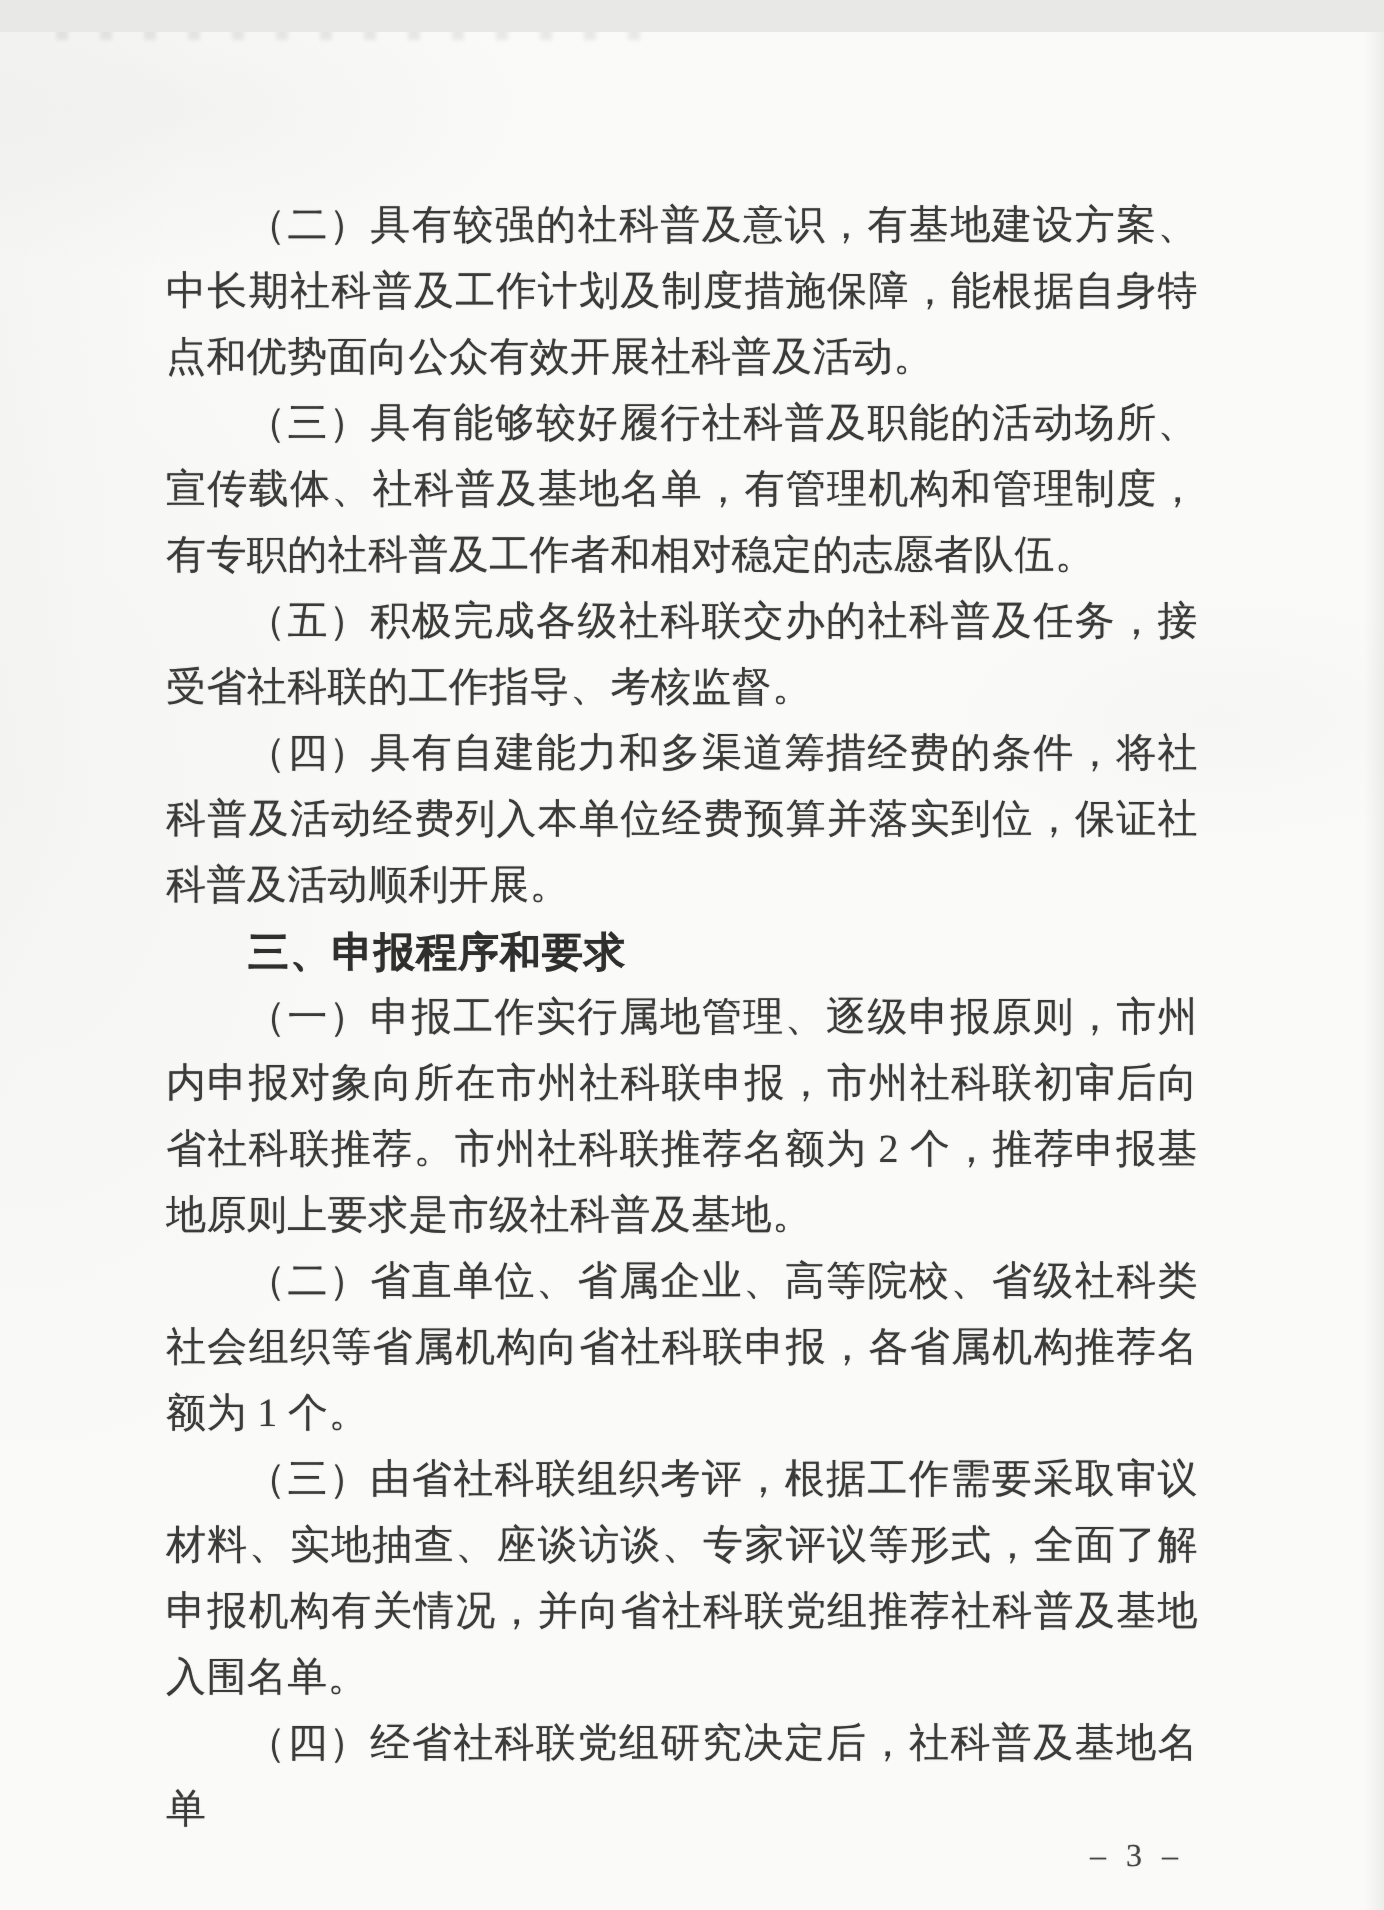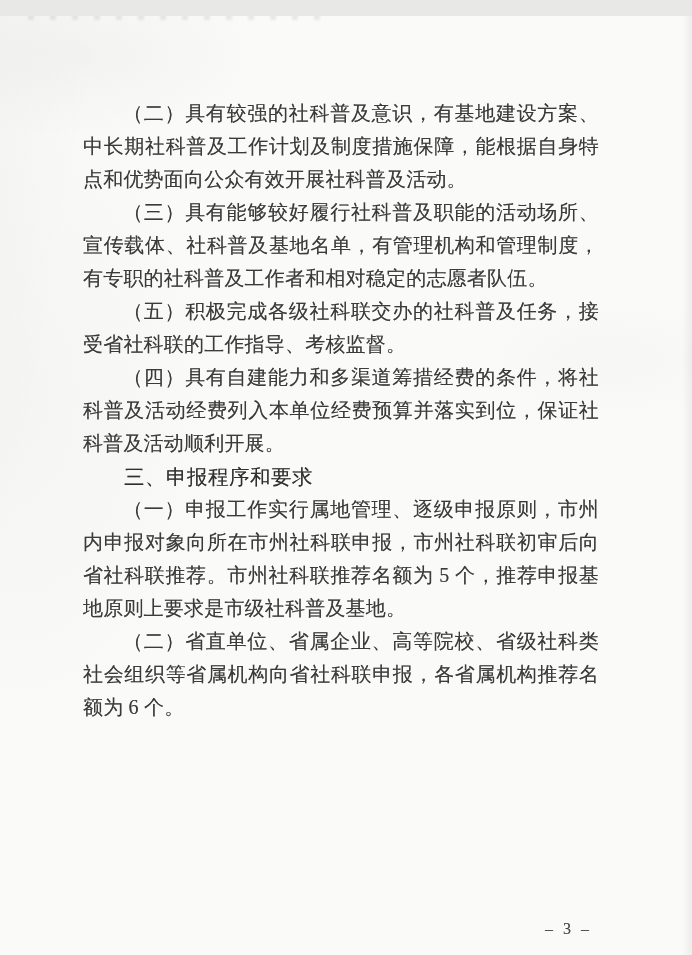--- a/index.html
+++ b/index.html
@@ -58,21 +58,21 @@
     text-align: justify;
     text-justify: inter-character;
     text-indent: 2em;
     letter-spacing: 0.2px;
     color: #3b3b3b;
     text-shadow: 0 0 0.6px rgba(70,70,70,0.55);
   }
   .heading {
     margin: 0;
     font-family: "Liberation Sans", "DejaVu Sans", sans-serif;
-    font-weight: 400;
+    font-weight: 700;
     font-size: 20.5px;
     line-height: 33px;
     text-indent: 2em;
     letter-spacing: 0.5px;
     color: #2f2f2f;
     text-shadow: 0 0 0.5px rgba(50,50,50,0.5);
   }
   .page-number {
     position: absolute;
     top: 901px;
@@ -92,19 +92,21 @@
   <div class="scan-tint"></div>
   <div class="top-smudge"></div>
   <div class="edge-shade"></div>
 
   <div class="content">
     <p class="para">（二）具有较强的社科普及意识，有基地建设方案、中长期社科普及工作计划及制度措施保障，能根据自身特点和优势面向公众有效开展社科普及活动。</p>
     <p class="para">（三）具有能够较好履行社科普及职能的活动场所、宣传载体、社科普及基地名单，有管理机构和管理制度，有专职的社科普及工作者和相对稳定的志愿者队伍。</p>
     <p class="para">（五）积极完成各级社科联交办的社科普及任务，接受省社科联的工作指导、考核监督。</p>
     <p class="para">（四）具有自建能力和多渠道筹措经费的条件，将社科普及活动经费列入本单位经费预算并落实到位，保证社科普及活动顺利开展。</p>
     <p class="heading">三、申报程序和要求</p>
-    <p class="para">（一）申报工作实行属地管理、逐级申报原则，市州内申报对象向所在市州社科联申报，市州社科联初审后向省社科联推荐。市州社科联推荐名额为 5 个，推荐申报基地原则上要求是市级社科普及基地。</p>
-    <p class="para">（二）省直单位、省属企业、高等院校、省级社科类社会组织等省属机构向省社科联申报，各省属机构推荐名额为 6 个。</p>
+    <p class="para">（一）申报工作实行属地管理、逐级申报原则，市州内申报对象向所在市州社科联申报，市州社科联初审后向省社科联推荐。市州社科联推荐名额为 2 个，推荐申报基地原则上要求是市级社科普及基地。</p>
+    <p class="para">（二）省直单位、省属企业、高等院校、省级社科类社会组织等省属机构向省社科联申报，各省属机构推荐名额为 1 个。</p>
+    <p class="para">（三）由省社科联组织考评，根据工作需要采取审议材料、实地抽查、座谈访谈、专家评议等形式，全面了解申报机构有关情况，并向省社科联党组推荐社科普及基地入围名单。</p>
+    <p class="para">（四）经省社科联党组研究决定后，社科普及基地名单</p>
   </div>
 
   <div class="page-number">– 3 –</div>
 
 </div>
 
 </body></html>

